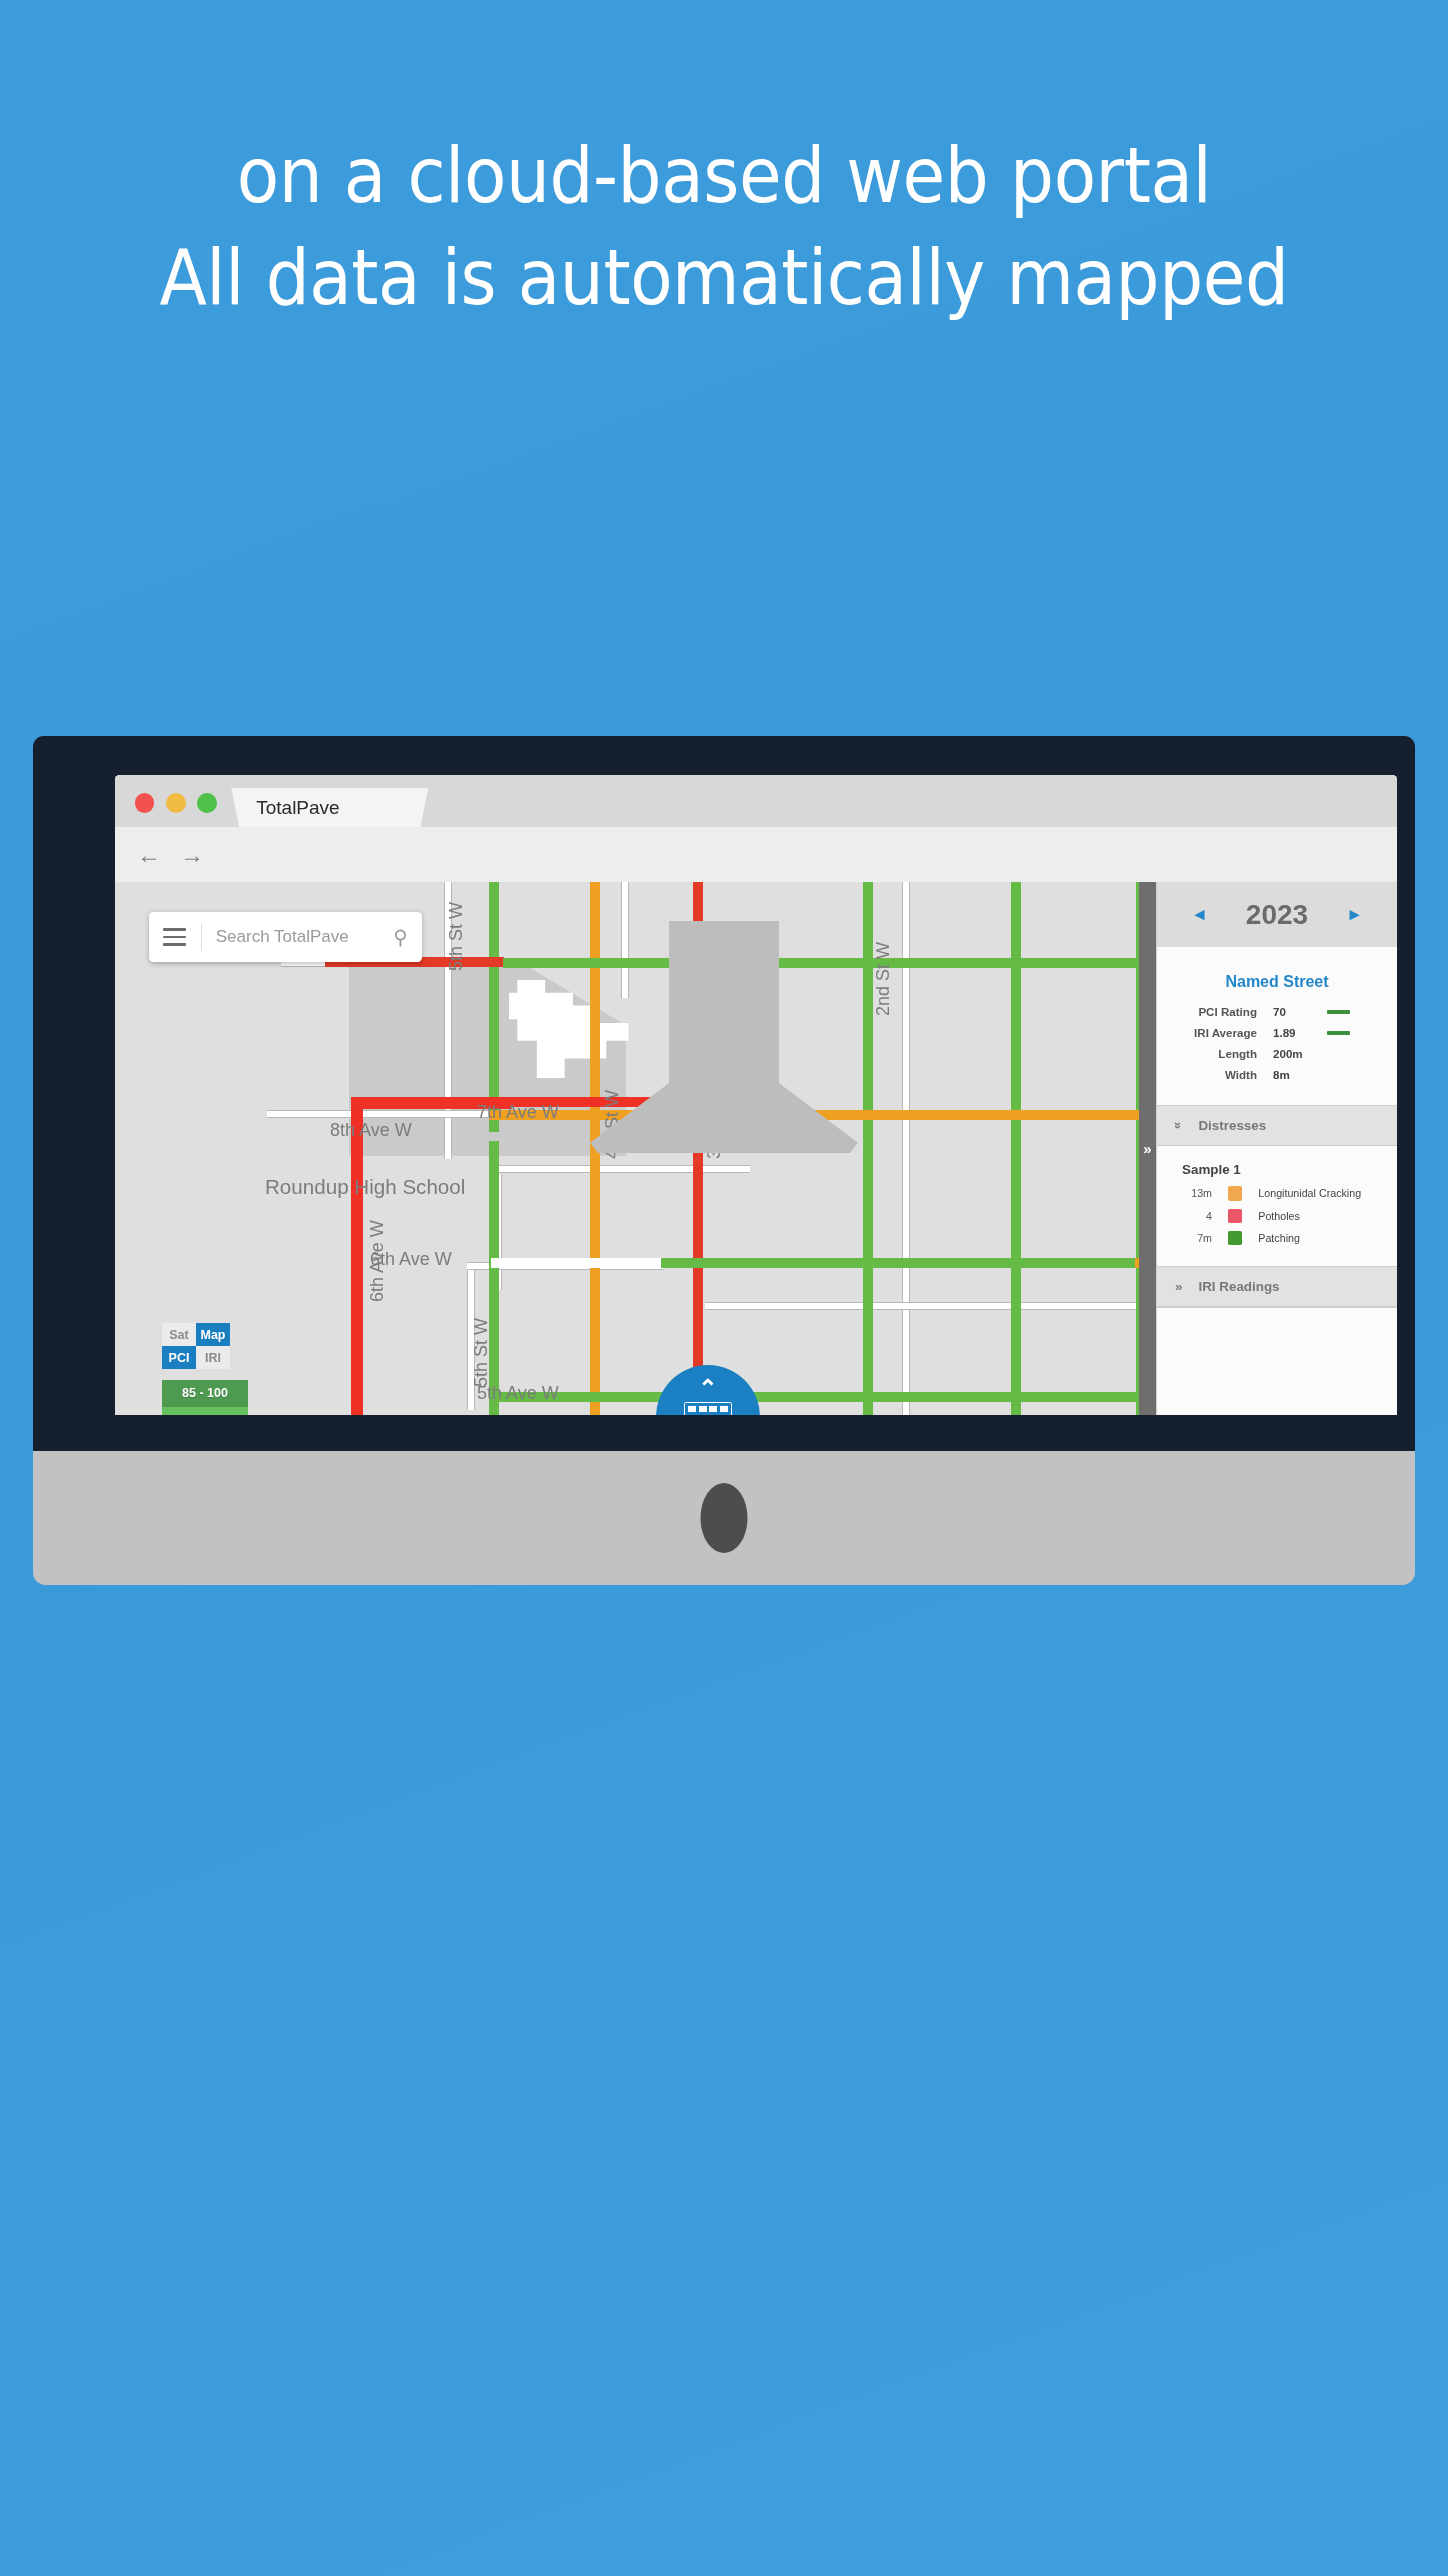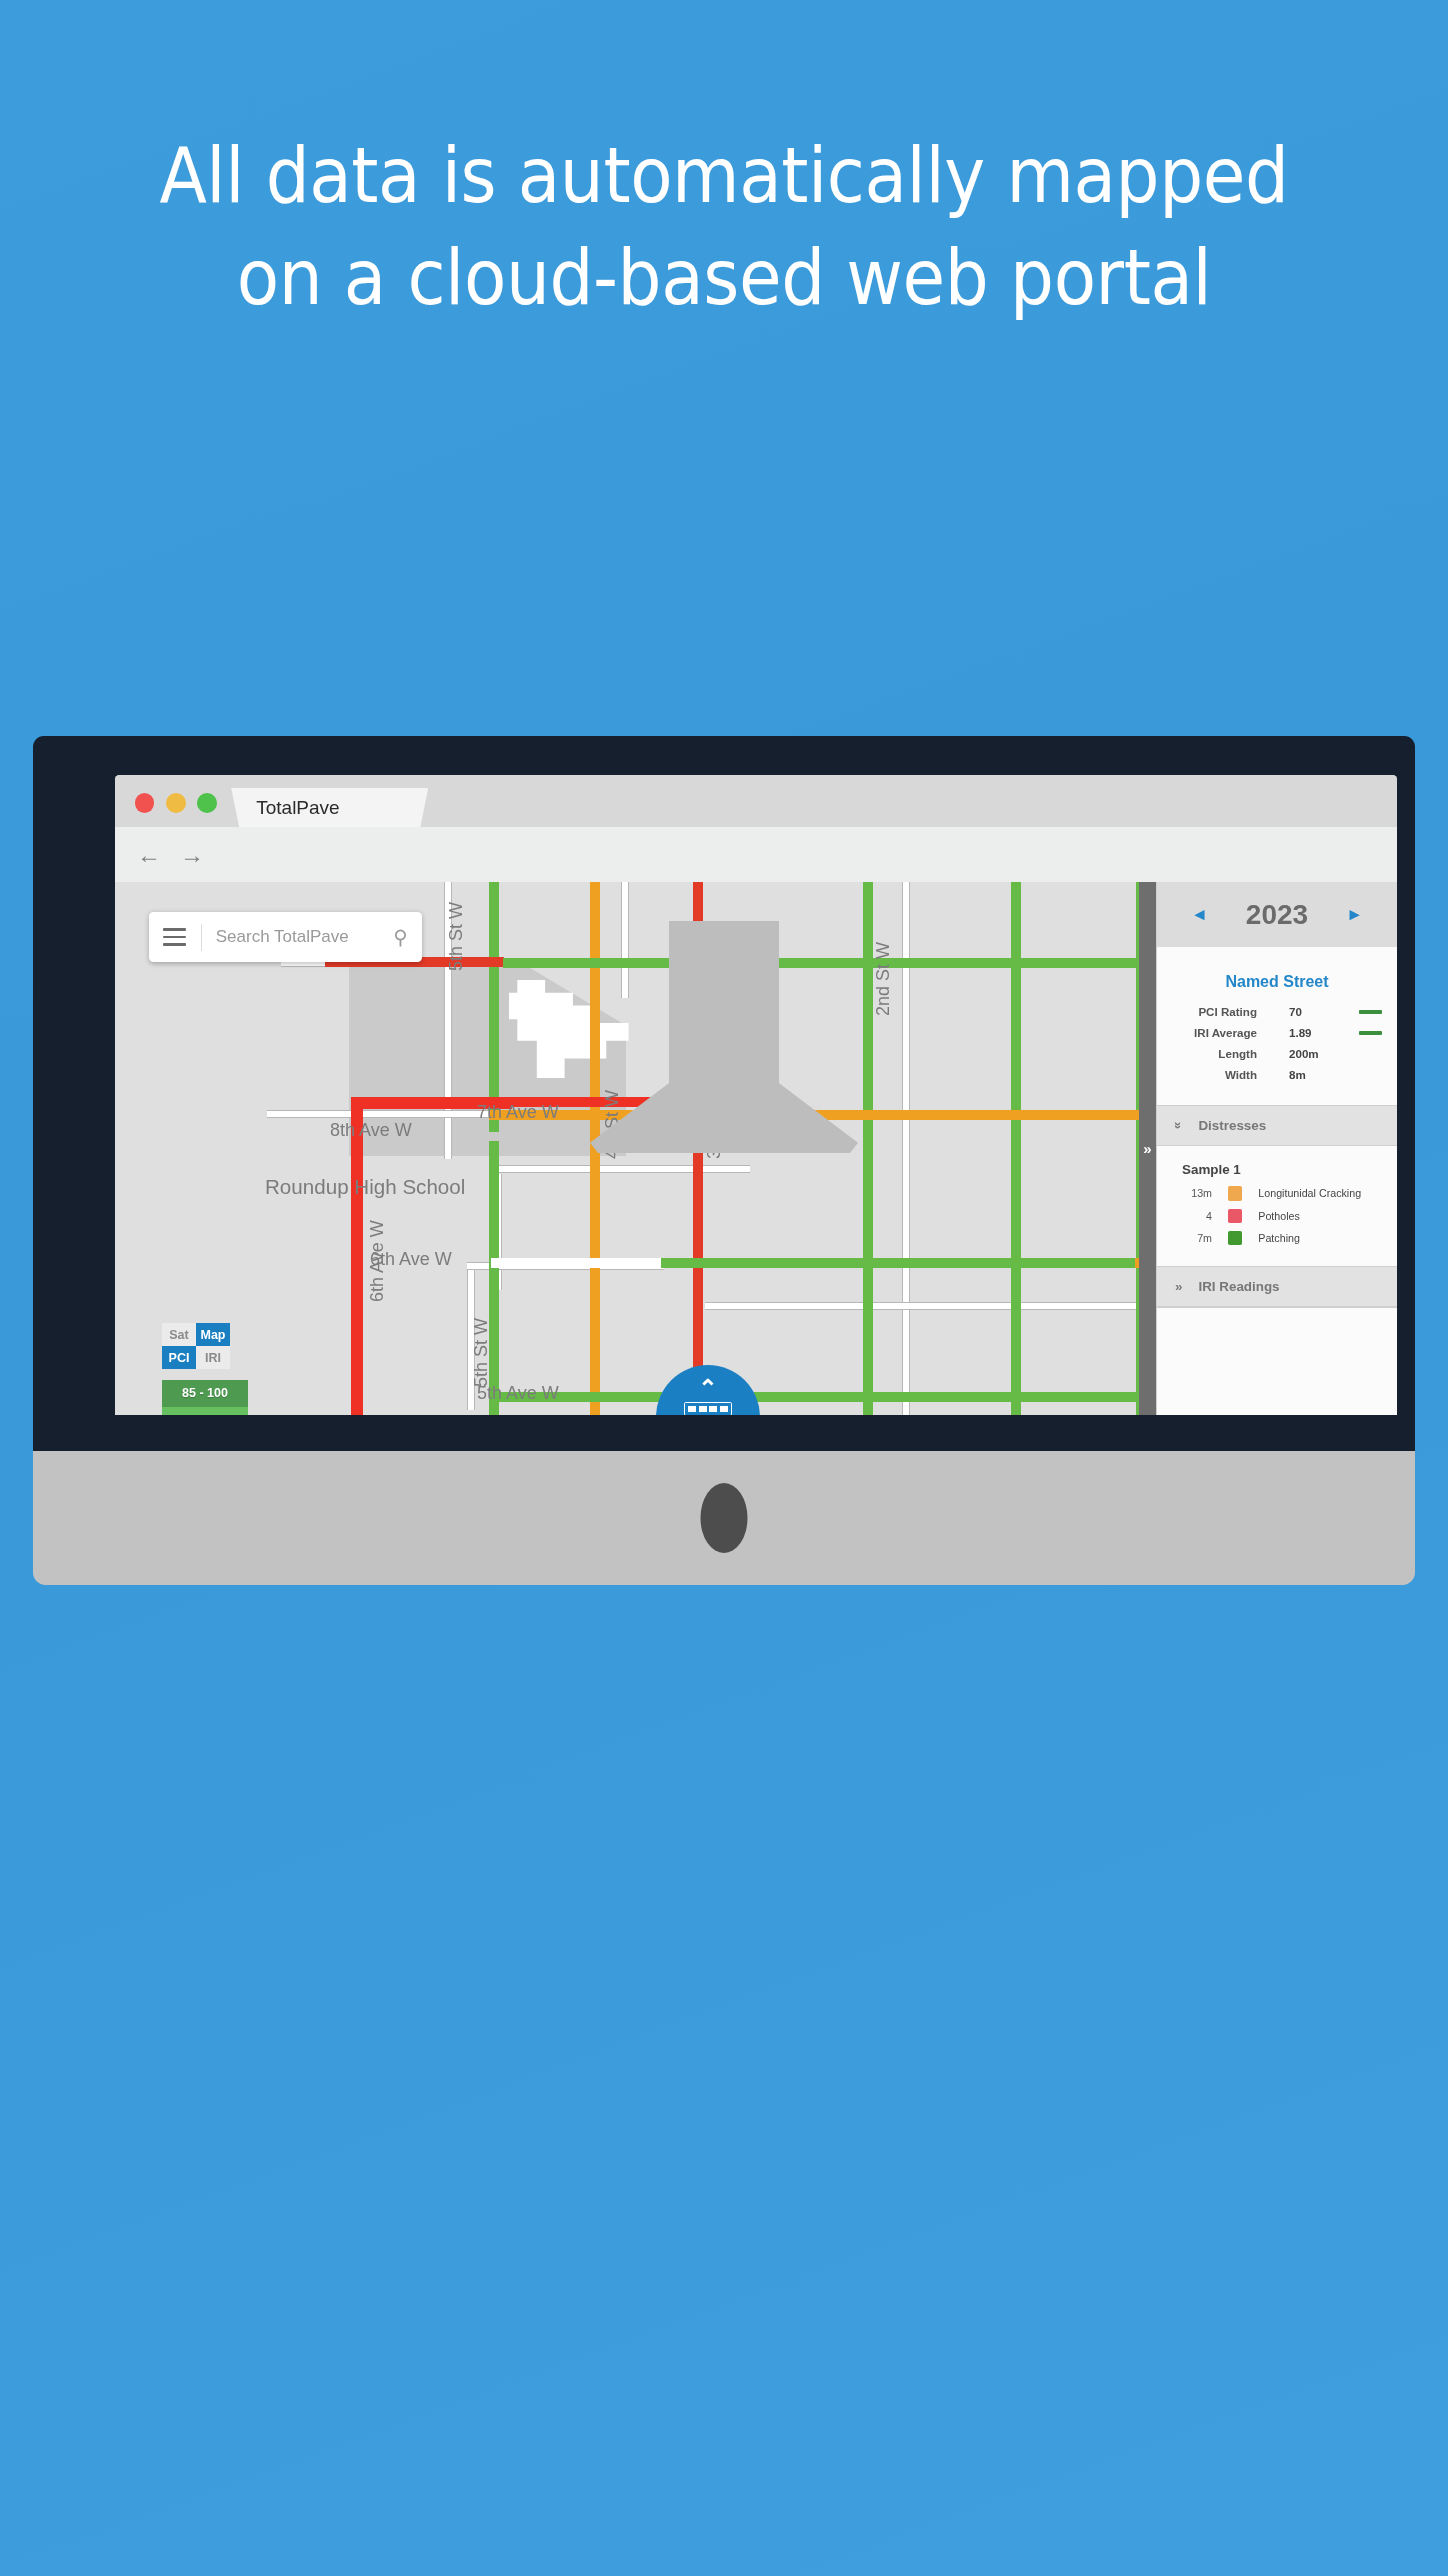--- a/index.html
+++ b/index.html
@@ -179,21 +179,20 @@
   .yr-arrow{ color:#2487c9; font-size:17px; }
   .yr-val{ color:#6b6b6b; font-size:28px; font-weight:bold;text-align:center; }
   .sec-body{ background:#fbfbfb; padding:26px 0 16px 0; }
   .street-title{
     text-align:center; color:#2487c9; font-size:16px;
     font-weight:bold; margin-bottom:14.3px;
   }
   .stat{
     display:flex; align-items:center; font-size:11.6px; margin:0 0 8px 0;
     padding:0 12.5px 0 0;
-    gap:16px;
   }
   .stat .k{ width:100px; text-align:right; color:#555; font-weight:bold; }
   .stat .v{ width:70px; text-align:left; padding-left:16px; color:#444; font-weight:bold; }
   .stat .bar{ width:23px; height:4.5px; background:#3c8f3c; border-radius:0.9px; }
   .sec-head{
     height:41px; background:#e2e2e2; border-top:0.9px solid #cfcfcf;
     border-bottom:0.9px solid #cfcfcf;
     display:flex; align-items:center; gap:16px; padding-left:18px;
     color:#777; font-size:13.4px; font-weight:bold;
   }
@@ -202,22 +201,22 @@
   .dist-row{ display:flex; align-items:center; font-size:10.7px; margin-bottom:8px; }
   .dist-row .amt{ width:55px; text-align:right; color:#555; }
   .dist-row .sw{ width:14.3px; height:14.3px; margin:0 16px; border-radius:1.8px; }
   .dist-row .nm{ color:#444; }
   .sec-foot{ flex:1; background:#fbfbfb; border-top:0.9px solid #cfcfcf; }
 </style>
 </head>
 <body>
 
 <div class="headline">
+  <div>on a cloud-based web portal</div>
   <div>All data is automatically mapped</div>
-  <div>on a cloud-based web portal</div>
 </div>
 
 <div class="monitor">
   <div class="bezel">
 
     <div class="browser">
 
       <div class="titlebar">
         <div class="lights">
           <span class="light l-red"></span>

